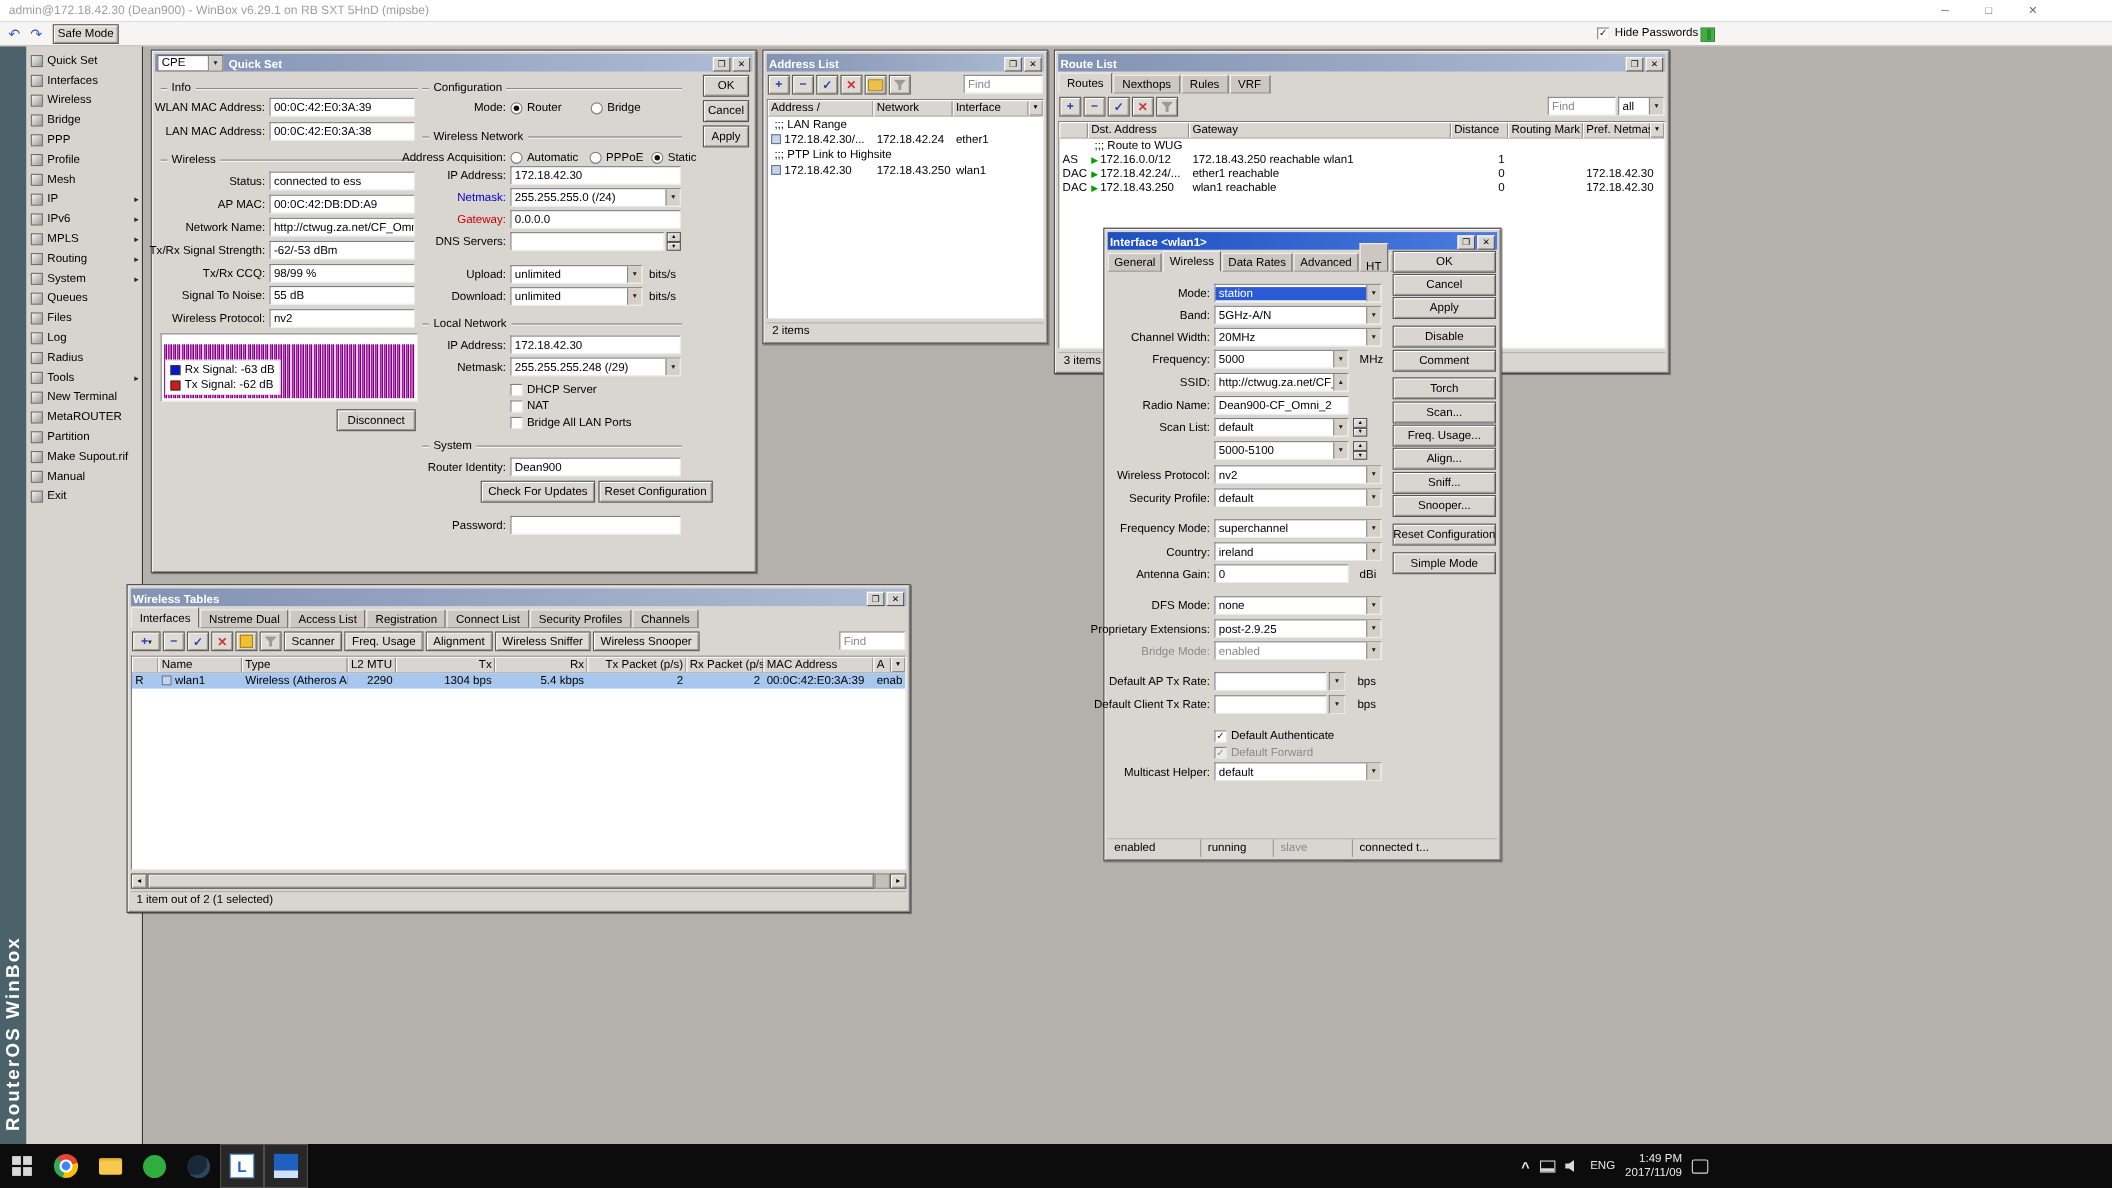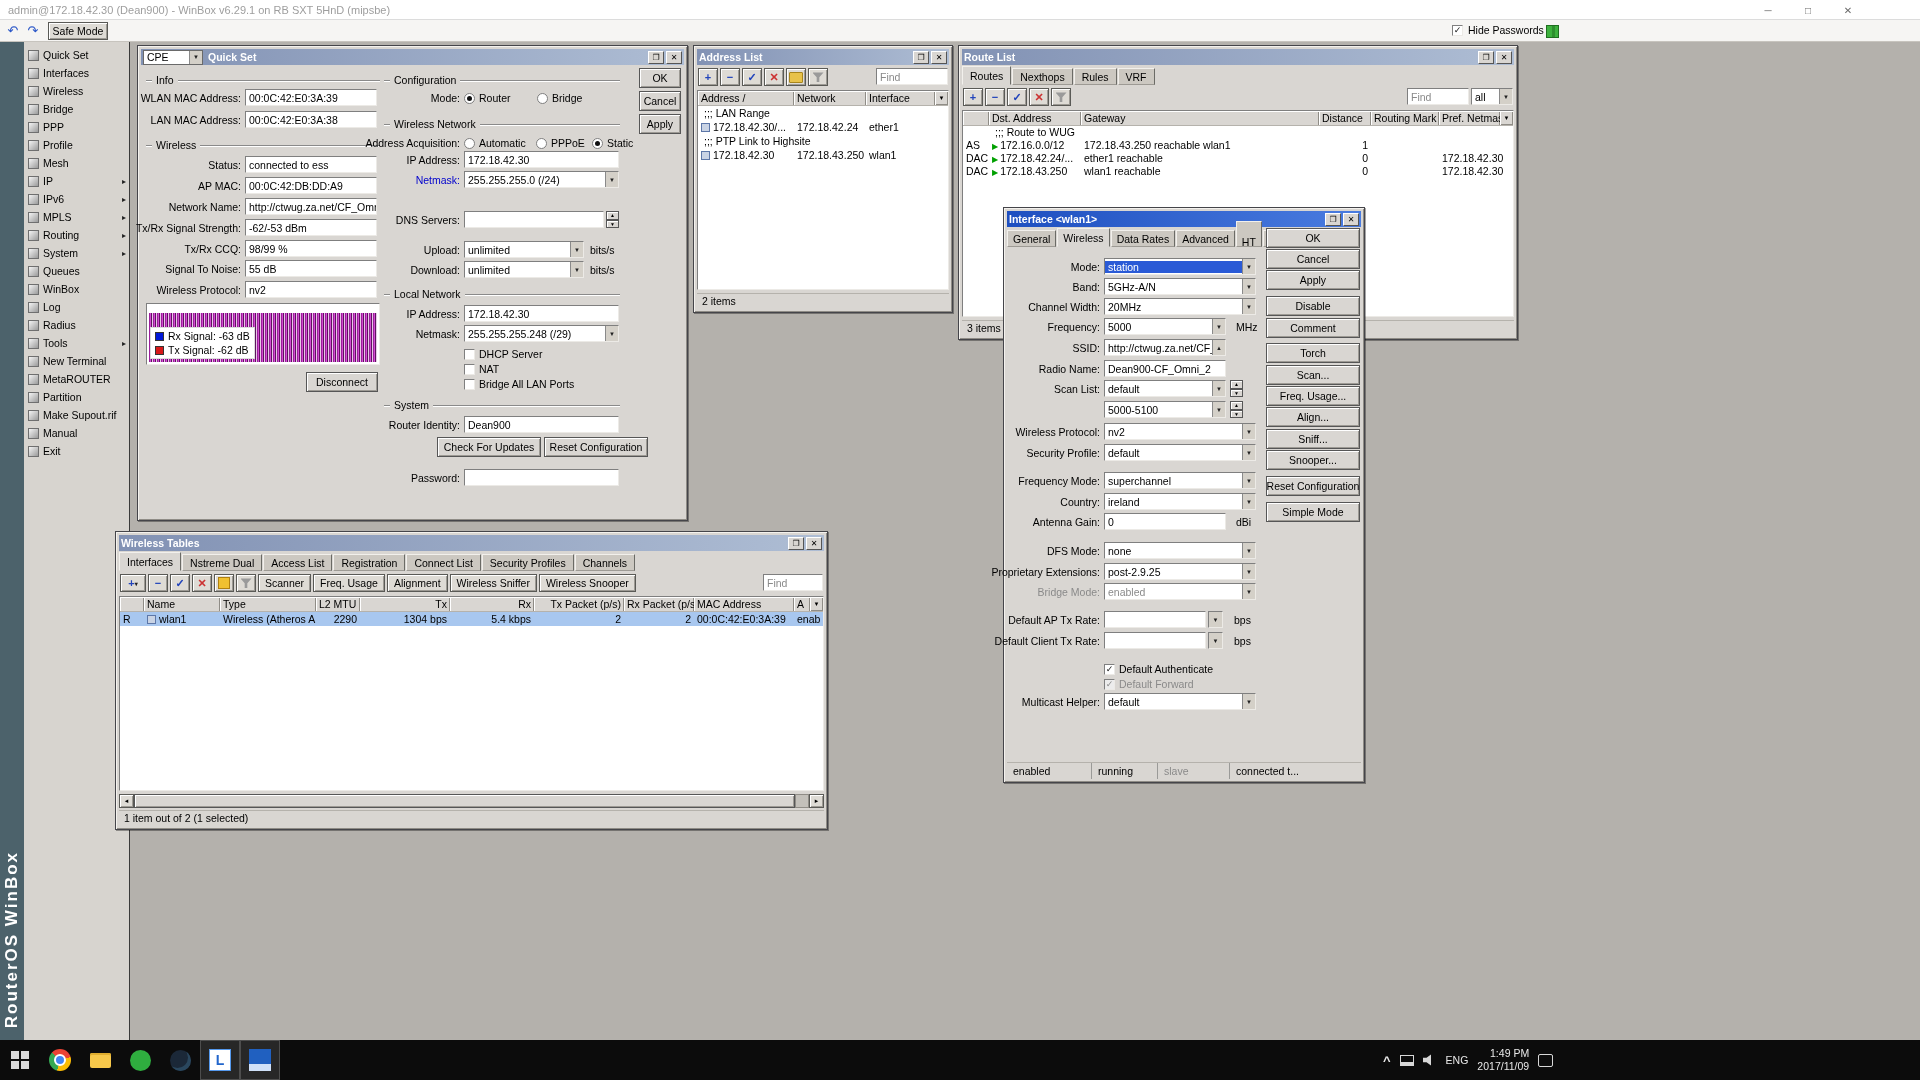--- a/index.html
+++ b/index.html
@@ -18,21 +18,21 @@
 .brand{position:absolute;left:0;top:42px;width:24px;height:998px;background:#4c626b;display:flex;align-items:flex-end;justify-content:center;padding-bottom:12px;z-index:1}
 .brandtext{writing-mode:vertical-rl;transform:rotate(180deg);color:#fff;font-size:17px;font-weight:bold;letter-spacing:2px;white-space:nowrap}
 .snav{position:absolute;left:24px;top:42px;width:106px;height:998px;background:#d7d4cf;border-right:1px solid #3a3a3a;z-index:1;padding-top:4px}
 .sitem{display:flex;align-items:center;gap:4px;height:18px;padding:0 3px 0 4px}
 .mic{width:11px;height:11px;background:linear-gradient(135deg,#f4f4f4,#9a9a9a);border:1px solid #6f6f6f;flex:none}
 .slab{white-space:nowrap;overflow:hidden;flex:1}
 .sarr{font-size:8px;color:#222}
 .mdi{position:absolute;left:130px;top:42px;width:1790px;height:998px;background:#b4b1ac;z-index:0}
 
 .win{position:absolute;background:#d9d6d2;border:1px solid #45454a;box-shadow:1px 1px 0 rgba(0,0,0,.35),inset 1px 1px 0 #f4f2ee,inset -1px -1px 0 #8f8c86}
-.wt{position:absolute;left:3px;top:3px;right:3px;height:16px;display:flex;align-items:center;gap:5px;padding:0 2px;background:linear-gradient(90deg,#8292b4,#aebdd4);color:#fff;font-weight:bold}
+.wt{position:absolute;left:3px;top:3px;right:3px;height:16px;display:flex;align-items:flex-end;gap:5px;padding:0 2px;background:linear-gradient(90deg,#8292b4,#aebdd4);color:#fff;font-weight:bold}
 .win.active .wt{background:linear-gradient(90deg,#1e4fc0,#4a7ce0)}
 .wtx{flex:1;white-space:nowrap;overflow:hidden}
 .wbns{display:flex;gap:2px}
 .wbn{width:16px;height:13px;background:#d9d6d2;border:1px solid;border-color:#fff #555 #555 #fff;color:#000;font-size:8px;line-height:11px;text-align:center;font-weight:normal}
 .tcombo{display:flex;height:15px;width:60px;background:#fff;border:1px solid #6a6a6a;color:#000;font-weight:normal;flex:none}
 .tcombo .tt{flex:1;padding:0 3px;line-height:13px}
 .cb13{width:13px;flex:none;align-self:stretch;background:#d4d0c8;border-left:1px solid #8a8a8a;display:flex;align-items:center;justify-content:center;font-size:6px;color:#222}
 
 .gh{position:absolute;display:flex;align-items:center;gap:4px;height:12px}
 .gh i{border-top:1px solid #8a8a8a;box-shadow:0 1px 0 #fff;height:0}
@@ -194,21 +194,21 @@
       <span class="mic"></span>
       <span class="slab">System</span>
       <span class="sarr">▸</span>
     </div>
   <div class="sitem">
       <span class="mic"></span>
       <span class="slab">Queues</span>
     </div>
   <div class="sitem">
       <span class="mic"></span>
-      <span class="slab">WinBox</span>
+      <span class="slab">Files</span>
     </div>
   <div class="sitem">
       <span class="mic"></span>
       <span class="slab">Log</span>
     </div>
   <div class="sitem">
       <span class="mic"></span>
       <span class="slab">Radius</span>
     </div>
   <div class="sitem">
@@ -374,20 +374,26 @@
       <span class="fl" style="right:227px">IP Address:</span>
       <span class="fv" style="left:326px;width:155px">
         <span class="tx">172.18.42.30</span>
       </span>
     </div>
   <div class="fr" style="top:125px">
       <span class="fl lab-blue" style="right:227px">Netmask:</span>
       <span class="fv" style="left:326px;width:155px">
         <span class="tx">255.255.255.0 (/24)</span>
         <span class="cb13">▼</span>
+      </span>
+    </div>
+  <div class="fr" style="top:145px">
+      <span class="fl lab-red" style="right:227px">Gateway:</span>
+      <span class="fv" style="left:326px;width:155px">
+        <span class="tx">0.0.0.0</span>
       </span>
     </div>
   <div class="fr" style="top:165px">
       <span class="fl" style="right:227px">DNS Servers:</span>
       <span class="fv" style="left:326px;width:140px">
         <span class="tx"></span>
       </span>
       <span class="spin" style="left:468px;top:0">
         <span>▲</span>
         <span>▼</span>

